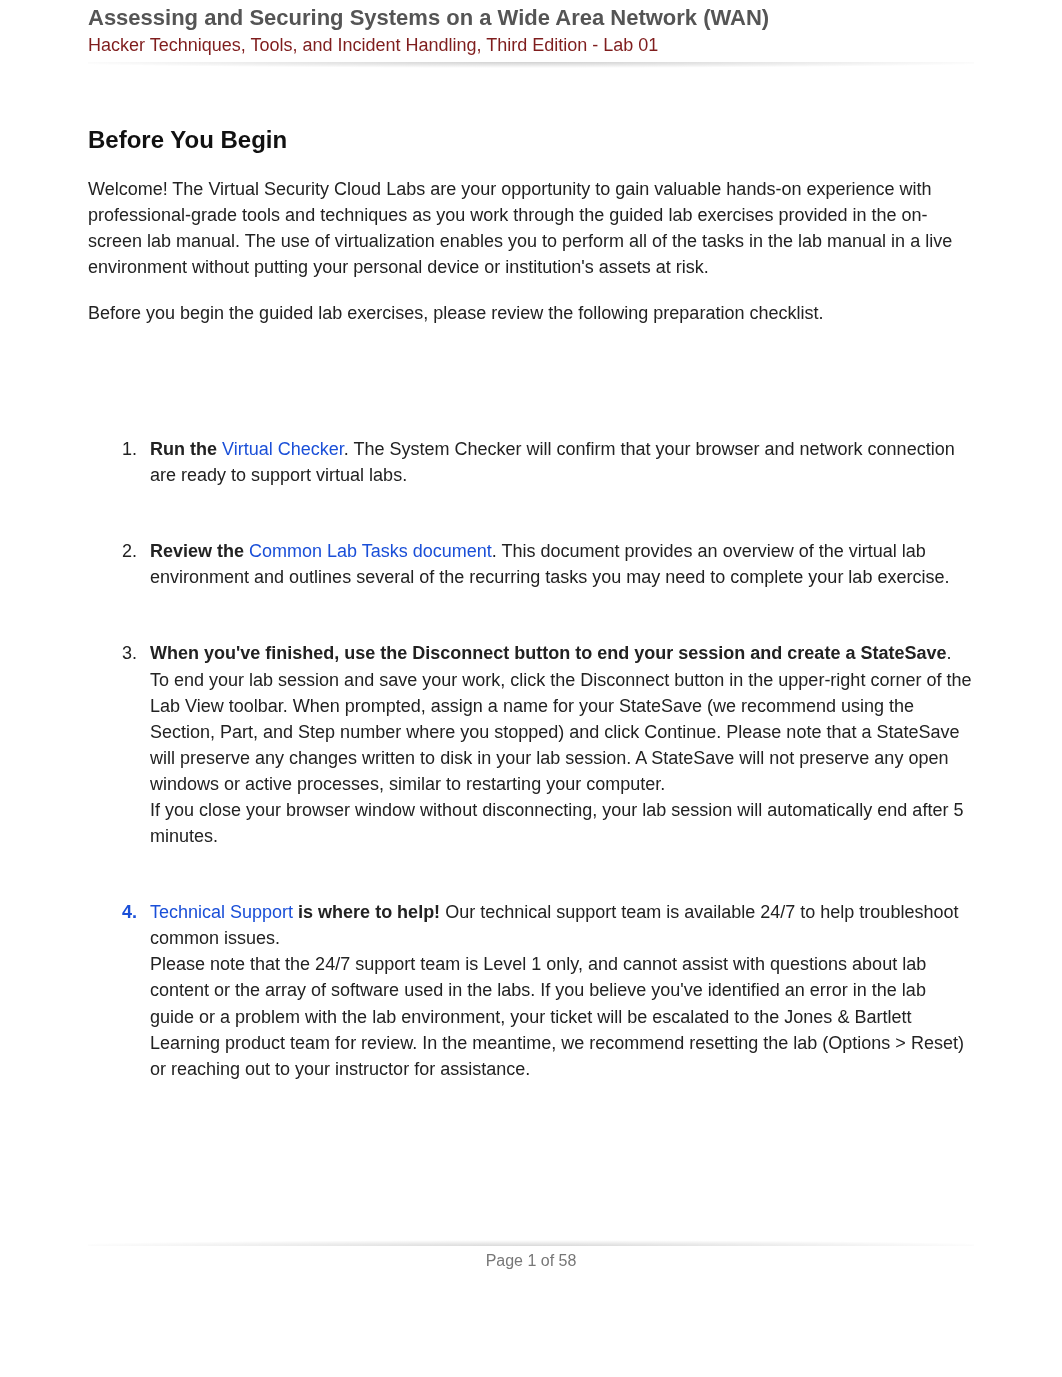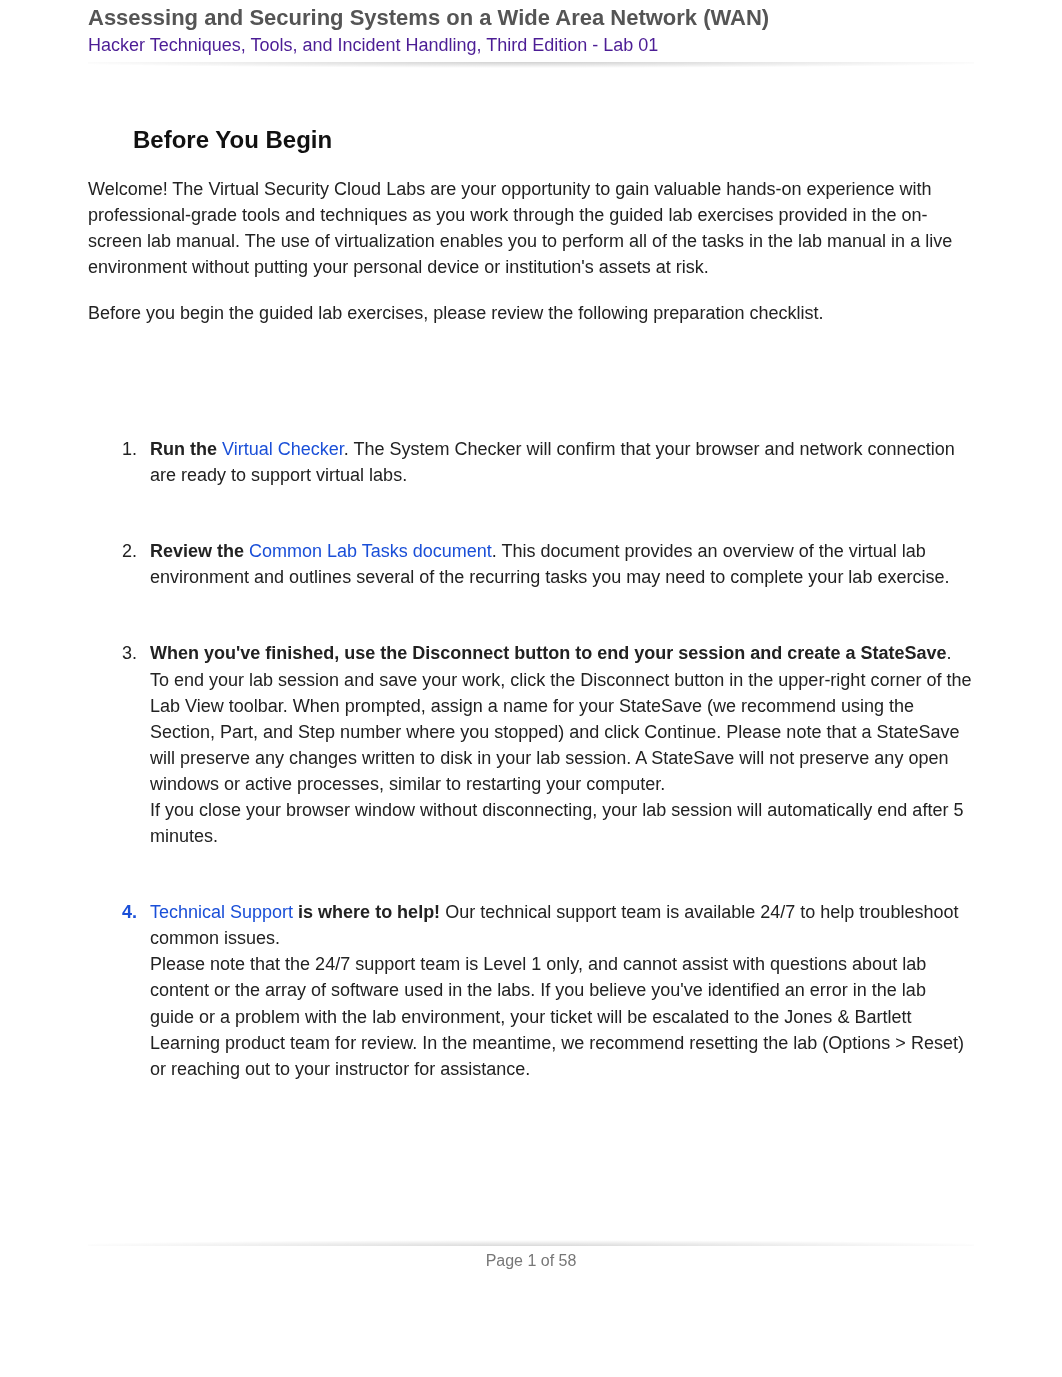--- a/index.html
+++ b/index.html
@@ -17,35 +17,34 @@
   }
   .header-block { margin-bottom: 6px; }
   .doc-title {
     font-size: 22px;
     font-weight: bold;
     color: #555;
     line-height: 1.3;
   }
   .doc-subtitle {
     font-size: 18px;
-    color: #4c1d95;
+    color: #7f1d1d;
     margin-top: 2px;
   }
   .shadow-divider {
     height: 14px;
     margin-top: 4px;
     margin-bottom: 50px;
     background: radial-gradient(ellipse 55% 6px at 50% 0%, rgba(0,0,0,0.18), rgba(0,0,0,0));
   }
   .section-heading {
     font-size: 24px;
     font-weight: bold;
     color: #111;
     margin-bottom: 22px;
-    margin-left: 45px;
   }
   .body-para {
     font-size: 18px;
     line-height: 1.45;
     color: #222;
     margin-bottom: 20px;
   }
   .checklist {
     list-style: none;
     margin-top: 110px;

